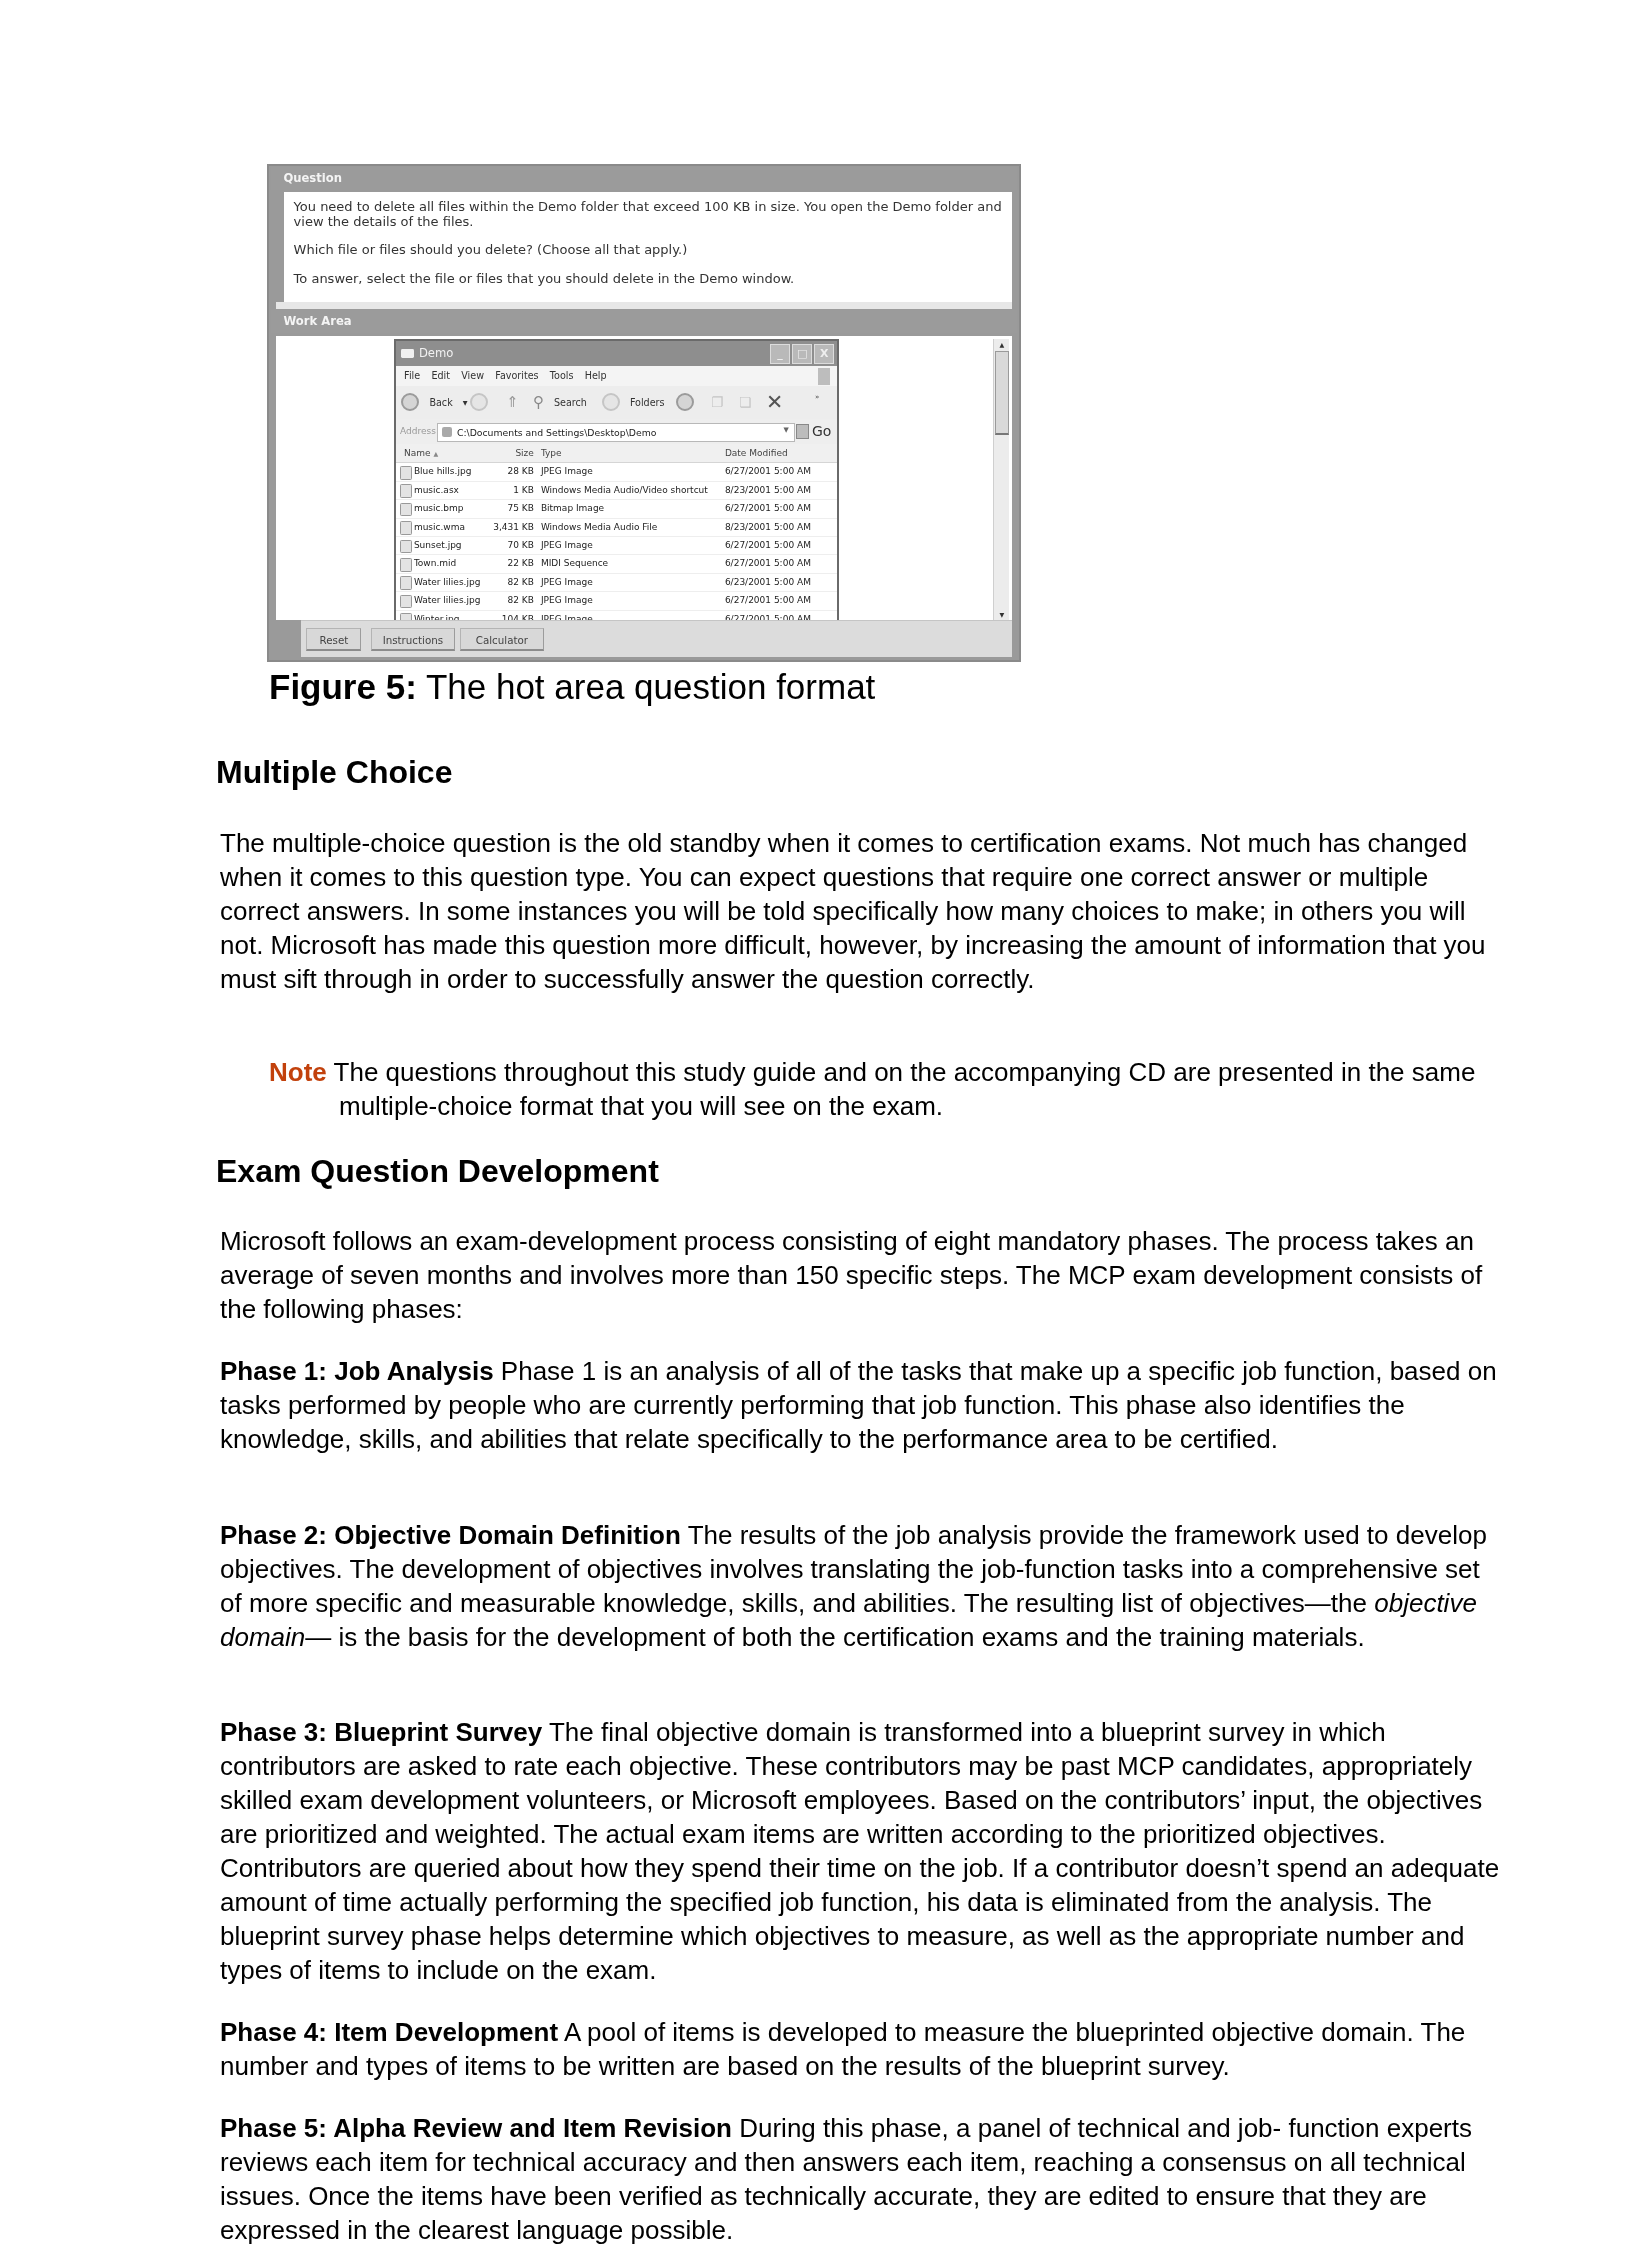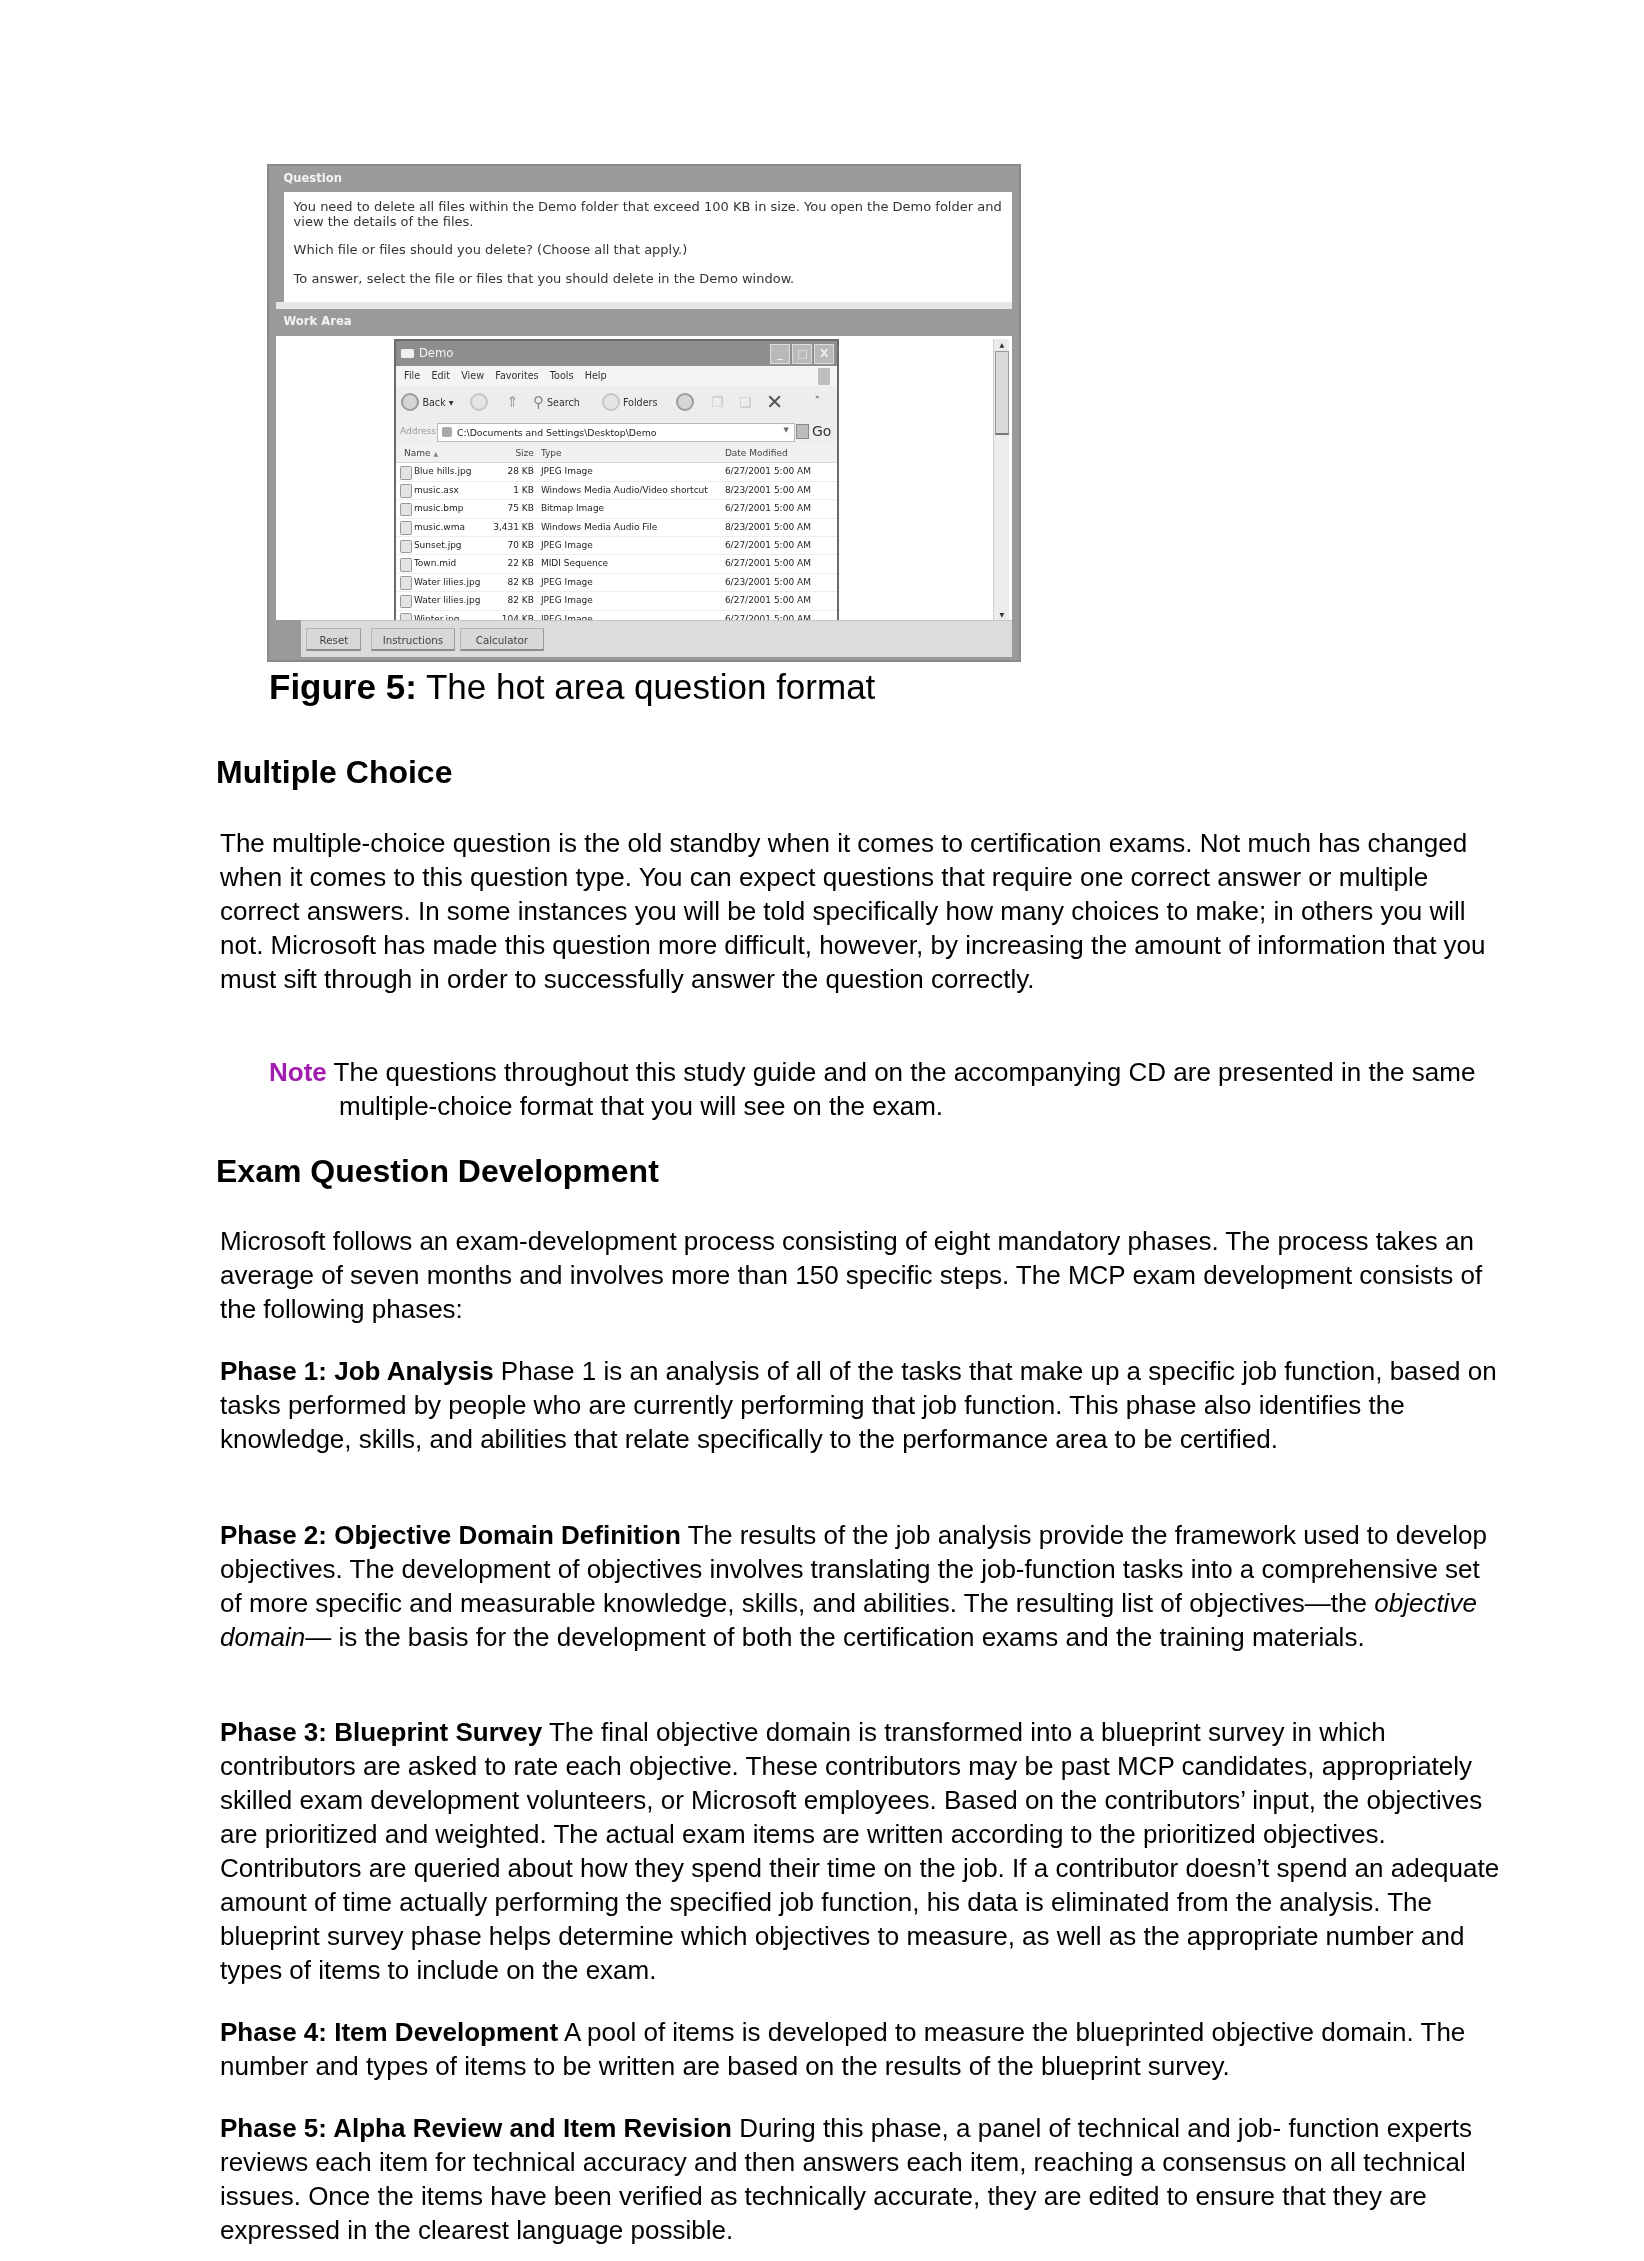--- a/index.html
+++ b/index.html
@@ -33,21 +33,21 @@
   .ex-title { position:absolute; left:0; right:0; top:0; height:25px; background:#8e8e8e; color:#f2f2f2;
               font-size:11.6px; line-height:25px; padding-left:23px; }
   .ex-title .folder-ico { position:absolute; left:5.5px; top:7.5px; width:12.3px; height:9px; background:#f0f0f0; border-radius:1.4px; }
   .win-btns { position:absolute; right:2.7px; top:2.7px; display:flex; gap:2.1px; }
   .win-btn { width:18px; height:18px; background:#b9b9b9; border:0.7px solid #dcdcdc; color:#eee; font-size:11px;
              line-height:18px; text-align:center; font-weight:bold; }
   .ex-menu { position:absolute; left:0; right:0; top:25px; height:20.6px; background:#f4f4f4; font-size:9.6px; color:#333; }
   .ex-menu span.m { display:inline-block; margin-left:8.2px; line-height:20.6px; }
   .ex-menu .logo { position:absolute; right:6.9px; top:2.1px; width:12.3px; height:16.4px; background:#bdbdbd; }
   .ex-toolbar { position:absolute; left:0; right:0; top:45px; height:33px; background:#ededed; font-size:9.6px; color:#333; }
-  .tb { position:absolute; top:5.5px; height:20.6px; display:flex; align-items:center; gap:3px; }
+  .tb { position:absolute; top:5.5px; height:20.6px; display:flex; align-items:center; gap:10px; }
   .circle-ico { width:18px; height:18px; border-radius:50%; border:2.1px solid #9b9b9b; box-sizing:border-box; background:#d5d5d5; }
   .circle-ico.light { border-color:#c5c5c5; background:#e5e5e5; }
   .ex-address { position:absolute; left:0; right:0; top:78px; height:25px; background:#eeeeee; font-size:9px; color:#777; }
   .addr-label { position:absolute; left:4.1px; top:6.9px; color:#9a9a9a; }
   .addr-box { position:absolute; left:41px; top:3.4px; right:42px; height:17px; background:#fff; border:0.7px solid #b8b8b8;
               font-size:9.3px; color:#222; line-height:17px; padding-left:19px; }
   .addr-box .drive { position:absolute; left:4.1px; top:3.4px; width:10.3px; height:9.6px; background:#a9a9a9; border-radius:2.1px; }
   .addr-drop { position:absolute; right:48px; top:6.9px; font-size:6.9px; color:#666; }
   .go-btn { position:absolute; right:5.5px; top:4.1px; font-size:14px; color:#333; display:flex; gap:2.7px; align-items:center; }
   .go-btn .go-ico { width:11px; height:13.7px; background:#bcbcbc; border:0.7px solid #888; }
@@ -60,21 +60,21 @@
   .row .col { line-height:17px; }
   .file-ico { position:absolute; left:4.1px; top:2.7px; width:9.6px; height:11.6px; border:0.7px solid #999; background:#e3e3e3; border-radius:1.4px; }
 
   
   .caption { position:absolute; left:269px; top:667px; font-size:35px; }
   .caption b { font-weight:bold; }
   h2 { position:absolute; left:216px; margin:0; font-size:32px; font-weight:bold; }
   .para { position:absolute; left:216px; width:1288px; font-size:26px; line-height:34px; margin:4px; }
   .note { position:absolute; left:269px; width:1220px; font-size:26px; line-height:34px; margin:0;
           padding-left:70px; text-indent:-70px; }
-  .note-label { color:#a21caf; font-weight:bold; }
+  .note-label { color:#c2410c; font-weight:bold; }
   .bold { font-weight:bold; }
   .ital { font-style:italic; }
 </style>
 </head>
 <body>
 
 <div class="figure fig-font">
   <div class="panel-header q-header">Question</div>
   <div class="q-body">
     <p>You need to delete all files within the Demo folder that exceed 100 KB in size. You open the Demo folder and view the details of the files.</p>

